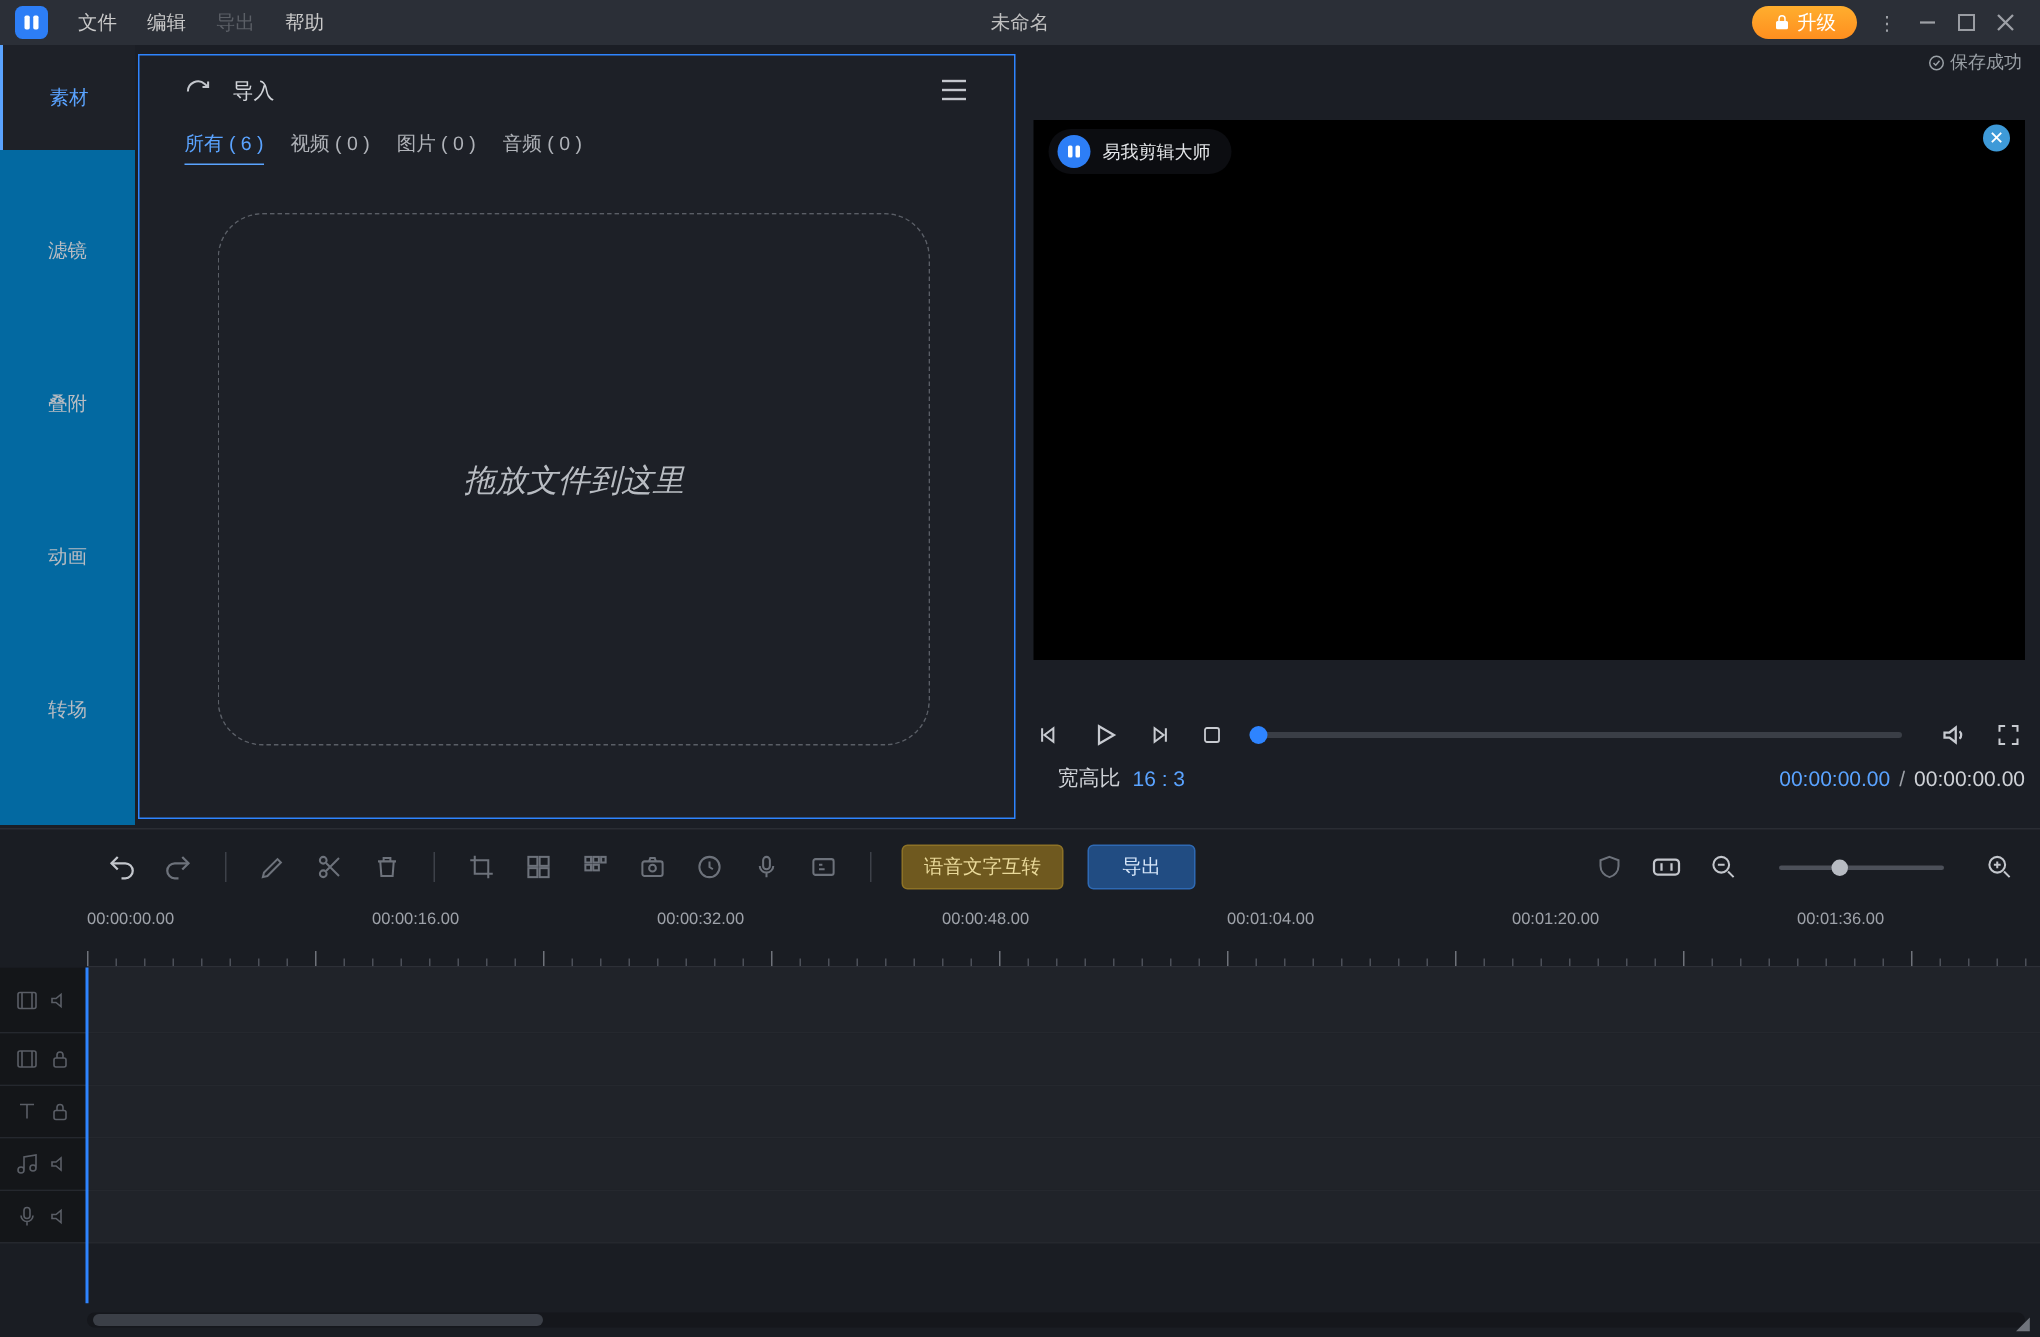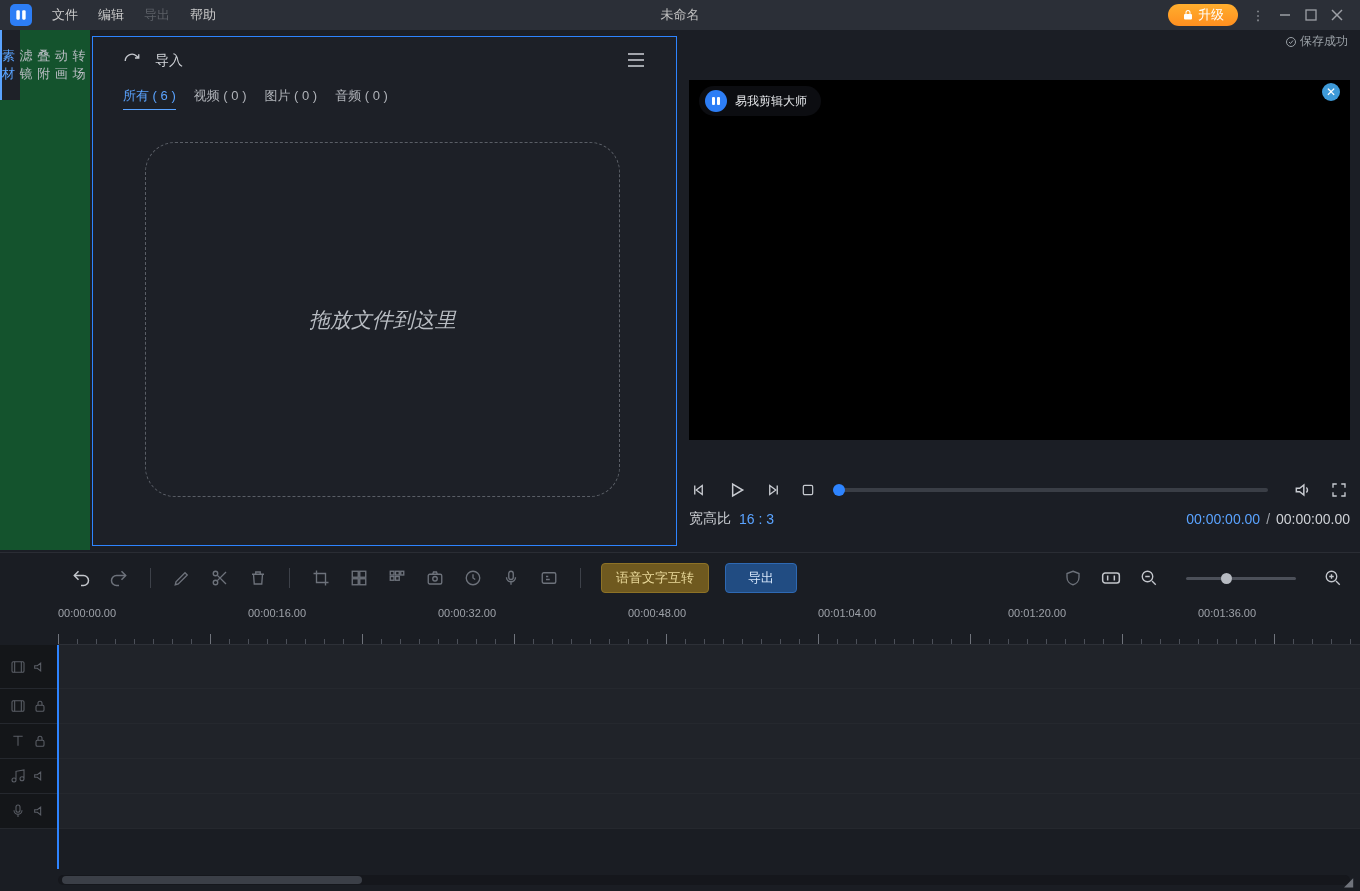--- a/index.html
+++ b/index.html
@@ -18,21 +18,21 @@
   .title-icons { display:flex; align-items:center; }
   .title-icons .win-btn { width:26px; height:26px; display:flex; align-items:center; justify-content:center; color:#9da0a6; cursor:pointer; }
   .title-icons .dots { letter-spacing:2px; }
 
   
   .save-status { position:absolute; right:12px; top:33px; color:#9aa0a6; font-size:12px; display:flex; align-items:center; gap:3px; }
 
   
   .upper { position:absolute; top:30px; left:0; right:0; height:520px; display:flex; }
 
-  .sidebar { width:90px; background:#14532d; display:flex; flex-direction:row; }
+  .sidebar { width:90px; background:#0369a1; display:flex; flex-direction:column;gap:32px; }
   .sidebar-tab { height:70px; display:flex; align-items:center; justify-content:center; color:#b8bcc2; cursor:pointer; font-size:13px; }
   .sidebar-tab.active { background:#1e2128; color:#5aa3ff; border-left:2px solid #5aa3ff; }
 
   .media-panel { flex:0 0 585px; border:1px solid #2e84ff; margin:6px 4px 4px 2px; position:relative; background:#1d2027; }
   .media-panel .toolbar { position:absolute; top:15px; left:30px; right:30px; display:flex; align-items:center; color:#d0d3d8; }
   .media-panel .refresh { width:18px; height:18px; margin-right:14px; color:#c4c7cd; }
   .media-panel .import { cursor:pointer; font-size:14px; }
   .media-panel .list-view { position:absolute; right:30px; top:15px; cursor:pointer; color:#c4c7cd; }
 
   .media-tabs { position:absolute; top:50px; left:30px; display:flex; gap:18px; font-size:13px; }
@@ -46,21 +46,21 @@
   .watermark { position:absolute; left:18px; top:56px; background:rgba(20,22,28,0.6); border-radius:16px; padding:4px 14px 4px 6px; display:flex; align-items:center; gap:8px; color:#e5e7ea; font-size:12px; }
   .watermark .wm-logo { width:22px; height:22px; background:#2d7ef6; border-radius:50%; display:flex; align-items:center; justify-content:center; }
   .close-wm { position:absolute; right:20px; top:53px; width:18px; height:18px; background:#3e9ad8; border-radius:50%; display:flex; align-items:center; justify-content:center; cursor:pointer; color:#fff; font-size:12px; }
 
   .transport { position:absolute; left:8px; right:10px; top:440px; height:40px; display:flex; align-items:center; gap:14px; }
   .transport .tbtn { width:22px; height:22px; display:flex; align-items:center; justify-content:center; color:#c8cbd1; cursor:pointer; }
   .progress-track { flex:1; height:4px; background:#3a3e46; border-radius:2px; position:relative; }
   .progress-thumb { position:absolute; left:0; top:-4px; width:12px; height:12px; background:#2e84ff; border-radius:50%; }
   .transport .right-icons { display:flex; gap:14px; margin-left:10px; }
 
-  .preview-info { position:absolute; left:8px; right:10px; top:480px; display:flex; align-items:center; font-size:14px; color:#cfd2d7; }
+  .preview-info { position:absolute; left:24px; right:10px; top:480px; display:flex; align-items:center; font-size:14px; color:#cfd2d7; }
   .preview-info .ratio-label { margin-right:8px; }
   .preview-info .ratio-val { color:#5aa3ff; }
   .preview-info .spacer { flex:1; }
   .preview-info .cur-time { color:#5aa3ff; }
   .preview-info .sep { margin:0 6px; color:#9da1a8; }
 
   
   .lower { position:absolute; top:552px; left:0; right:0; bottom:0; background:#1a1d23; border-top:1px solid #2a2d34; }
   .tl-toolbar { height:50px; display:flex; align-items:center; padding:0 16px 0 70px; gap:16px; }
   .tl-icon { width:22px; height:22px; display:flex; align-items:center; justify-content:center; color:#6d727b; cursor:pointer; }

